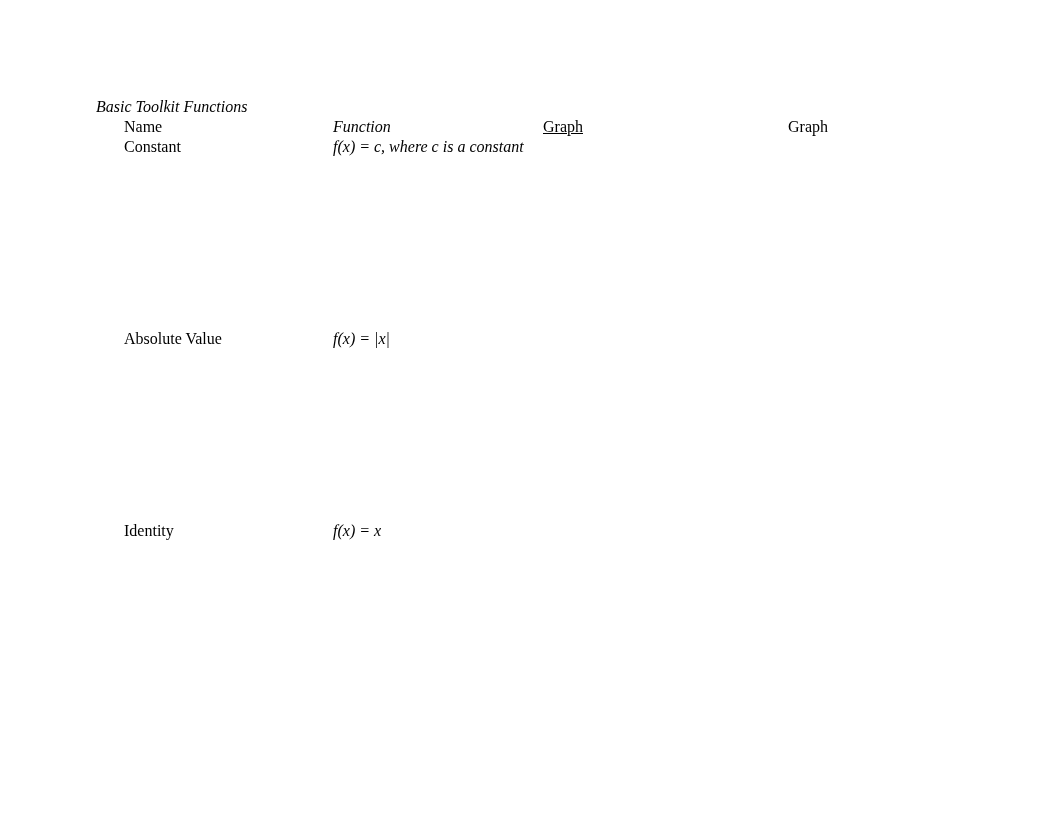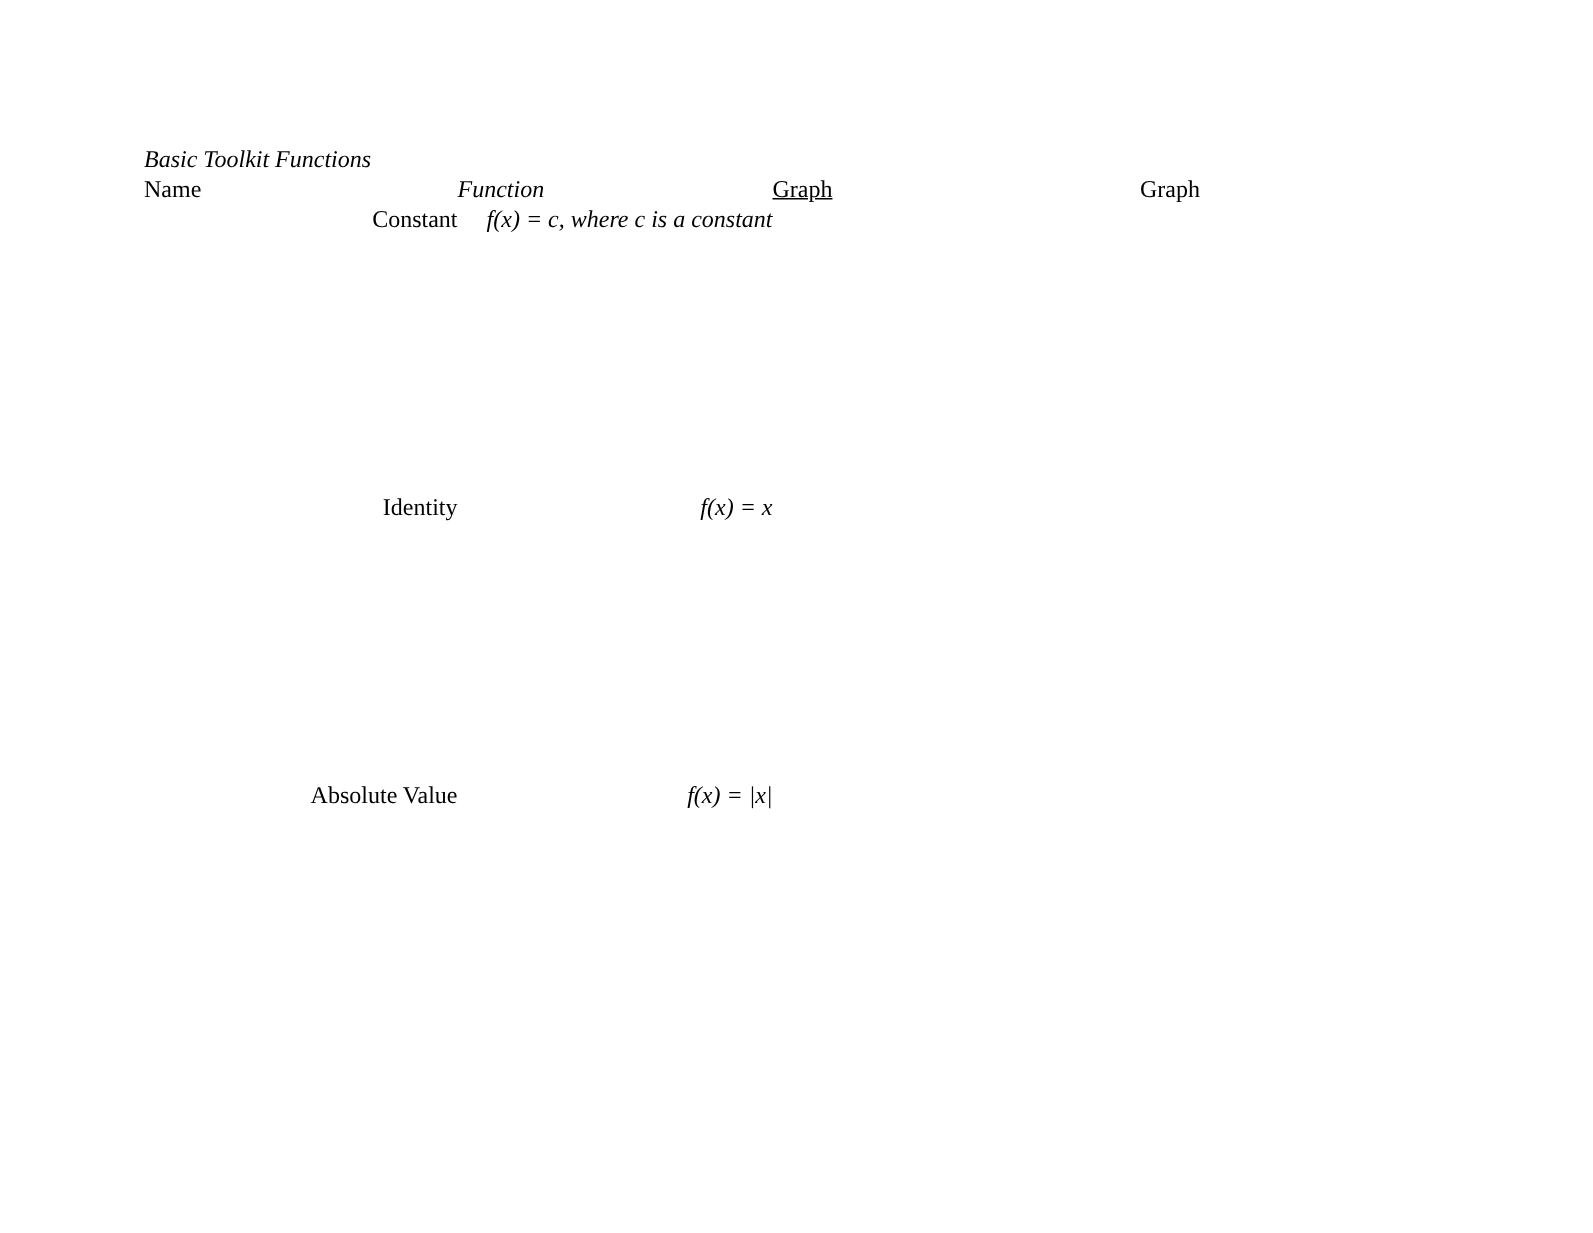--- a/index.html
+++ b/index.html
@@ -17,20 +17,21 @@
       padding-top: 98px;
       padding-left: 96px;
     }
     .title {
       margin-bottom: 2px;
       font-style: italic;
     }
     table {
       border-collapse: collapse;
       table-layout: fixed;
+      margin-left: 28px;
     }
     td, th {
       vertical-align: top;
       text-align: left;
       font-weight: normal;
       padding: 0;
     }
     .col-name {
       width: 209px;
     }
@@ -43,21 +44,20 @@
       text-decoration: underline;
     }
     .col-notes {
       width: 200px;
     }
     .header-row td {
       height: 20px;
     }
     .data-row td {
       height: 192px;
-      text-align: right;
     }
     .data-row:last-child td {
       height: 195px;
     }
   </style>
 </head>
 <body>
 
 <div class="title">Basic Toolkit Functions</div>
 
@@ -69,25 +69,25 @@
     <td class="col-graph">Graph</td>
     <td class="col-notes">Graph</td>
   </tr>
   <tr class="data-row">
     <td class="col-name">Constant</td>
     <td class="col-function">f(x) = c, where c is a constant</td>
     <td class="col-graph"></td>
     <td class="col-notes"></td>
   </tr>
   <tr class="data-row">
-    <td class="col-name">Identity</td>
-    <td class="col-function">f(x) = x</td>
+    <td class="col-name">Absolute Value</td>
+    <td class="col-function">f(x) = |x|</td>
     <td class="col-graph"></td>
     <td class="col-notes"></td>
   </tr>
   <tr class="data-row">
-    <td class="col-name">Absolute Value</td>
-    <td class="col-function">f(x) = |x|</td>
+    <td class="col-name">Identity</td>
+    <td class="col-function">f(x) = x</td>
     <td class="col-graph"></td>
     <td class="col-notes"></td>
   </tr>
 </tbody>
   </table>
 
 </body></html>

